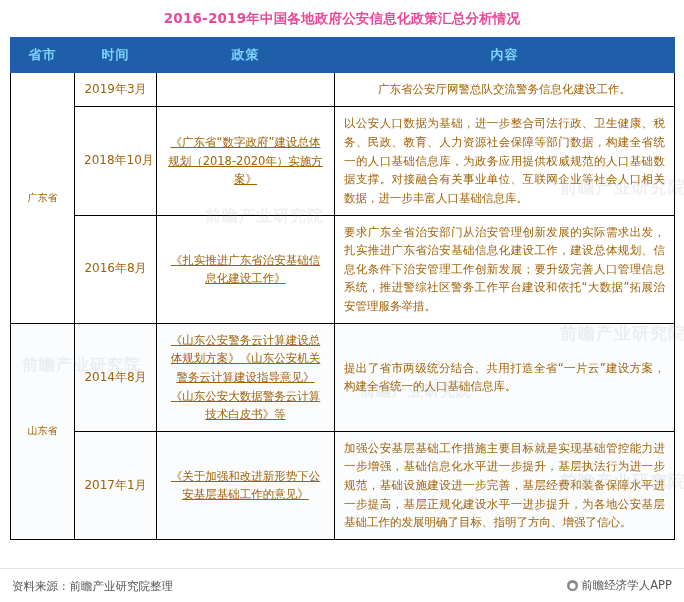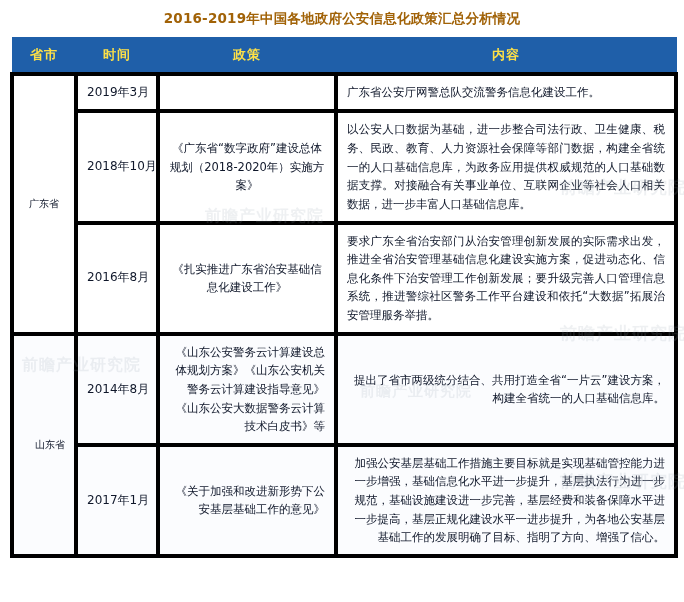--- a/index.html
+++ b/index.html
@@ -19,70 +19,70 @@
     width: 684px;
     height: 602px;
     position: relative;
     box-sizing: border-box;
     padding: 0 10px;
   }
   .title {
     text-align: center;
     font-size: 13.5px;
     font-weight: bold;
-    color: #a16207;
+    color: #ec4899;
     padding: 10px 0 9px 0;
     letter-spacing: 0.2px;
   }
   table.main {
     width: 664px;
     border-collapse: collapse;
     table-layout: fixed;
     font-size: 11.5px;
   }
   table.main thead th {
     background: #1f5fa9;
-    color: #fde047;
+    color: #7dd3fc;
     font-size: 13px;
     font-weight: bold;
     height: 32px;
     border: 1px solid #1f5fa9;
     letter-spacing: 1px;
   }
   table.main td {
-    border: 4px solid #000000;
+    border: 1px solid #000000;
     vertical-align: middle;
     padding: 7px 9px;
     line-height: 1.62;
-    color: #0f172a;
+    color: #a16207;
   }
   td.province {
     text-align: center;
     font-size: 10px;
     color: #333;
   }
   td.time {
     text-align: center;
     font-size: 12px;
     white-space: nowrap;
   }
   td.policy {
     text-align: center;
     font-size: 11.5px;
     line-height: 1.6;
+    text-decoration: underline;
   }
   td.content {
     text-align: justify;
     text-justify: inter-ideograph;
     font-size: 11.5px;
     line-height: 1.7;
   }
   tr.band-alt td {
     background: #fbfcfe;
-    text-align: right;
   }
   .col-province { width: 64px; }
   .col-time { width: 82px; }
   .col-policy { width: 178px; }
   .col-content { width: 340px; }
 
   .footer {
     position: absolute;
     left: 0;
     bottom: 0;
@@ -155,31 +155,31 @@
         <th>时间</th>
         <th>政策</th>
         <th>内容</th>
       </tr>
     </thead>
     <tbody>
       <tr>
         <td class="province" rowspan="3">广东省</td>
         <td class="time">2019年3月</td>
         <td class="policy"></td>
-        <td class="content" style="">广东省公安厅网警总队交流警务信息化建设工作。</td>
+        <td class="content" style="text-align:center;">广东省公安厅网警总队交流警务信息化建设工作。</td>
       </tr>
       <tr>
         <td class="time">2018年10月</td>
         <td class="policy">《广东省“数字政府”建设总体规划（2018-2020年）实施方案》</td>
         <td class="content">以公安人口数据为基础，进一步整合司法行政、卫生健康、税务、民政、教育、人力资源社会保障等部门数据，构建全省统一的人口基础信息库，为政务应用提供权威规范的人口基础数据支撑。对接融合有关事业单位、互联网企业等社会人口相关数据，进一步丰富人口基础信息库。</td>
       </tr>
       <tr>
         <td class="time">2016年8月</td>
         <td class="policy">《扎实推进广东省治安基础信息化建设工作》</td>
-        <td class="content">要求广东全省治安部门从治安管理创新发展的实际需求出发，推进全省治安管理基础信息化建设实施方案，促进动态化、信息化条件下治安管理工作创新发展；要升级完善人口管理信息系统，推进警综社区警务工作平台建设和依托“大数据”拓展治安管理服务举措。</td>
+        <td class="content">要求广东全省治安部门从治安管理创新发展的实际需求出发，扎实推进广东省治安基础信息化建设工作，建设总体规划、信息化条件下治安管理工作创新发展；要升级完善人口管理信息系统，推进警综社区警务工作平台建设和依托“大数据”拓展治安管理服务举措。</td>
       </tr>
       <tr class="band-alt">
         <td class="province" rowspan="2">山东省</td>
         <td class="time">2014年8月</td>
         <td class="policy">《山东公安警务云计算建设总体规划方案》《山东公安机关警务云计算建设指导意见》《山东公安大数据警务云计算技术白皮书》等</td>
         <td class="content">提出了省市两级统分结合、共用打造全省“一片云”建设方案，构建全省统一的人口基础信息库。</td>
       </tr>
       <tr class="band-alt">
         <td class="time">2017年1月</td>
         <td class="policy">《关于加强和改进新形势下公安基层基础工作的意见》</td>
@@ -188,14 +188,18 @@
     </tbody>
   </table>
 
   <div class="wm w1">前瞻产业研究院</div>
   <div class="wm w2">前瞻产业研究院</div>
   <div class="wm w3">前瞻产业研究院</div>
   <div class="wm w4">前瞻产业研究院</div>
   <div class="wm w5">前瞻产业研究院</div>
   <div class="wm w6">前瞻产业研究院</div>
 
+  <div class="footer">
+    <div class="src">资料来源：前瞻产业研究院整理</div>
+    <div class="brand"><span class="dot">●</span><span>前瞻经济学人APP</span></div>
+  </div>
 
 </div>
 
 </body></html>

